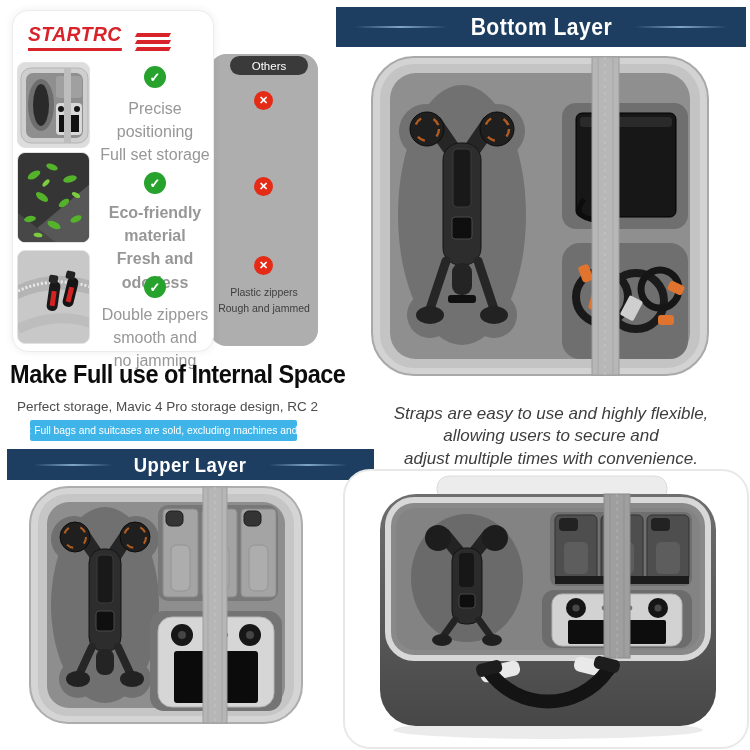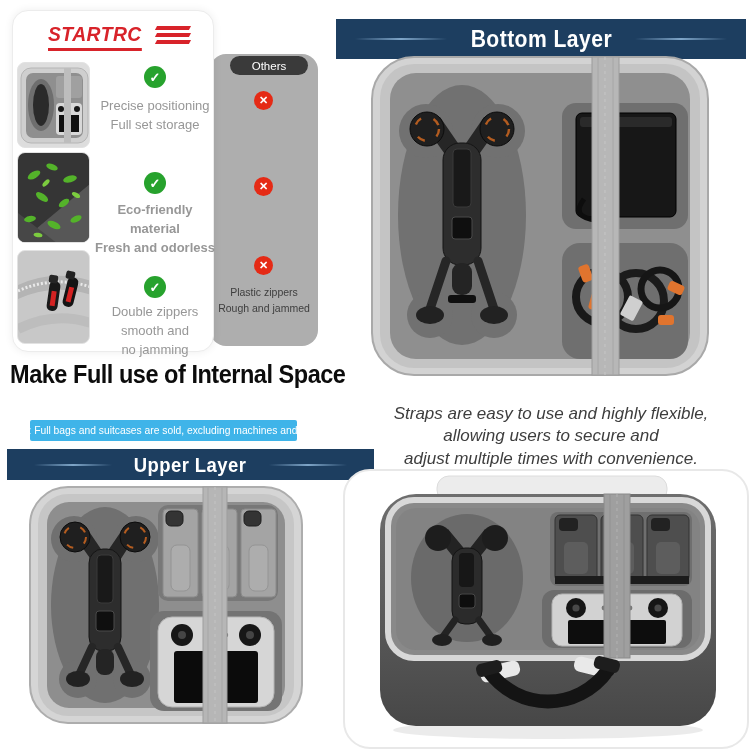--- a/index.html
+++ b/index.html
@@ -5,33 +5,33 @@
   * { margin:0; padding:0; box-sizing:border-box; }
   body { background:#fff; font-family:"Liberation Sans", sans-serif; }
   .canvas { position:relative; width:750px; height:750px; background:#fff; overflow:hidden; }
 
   
   .white-card { position:absolute; left:12px; top:10px; width:202px; height:342px;
     background:#fff; border:1px solid #ececec; border-radius:16px;
     box-shadow:0 0 8px rgba(0,0,0,.07); }
   .gray-card { position:absolute; left:210px; top:54px; width:108px; height:292px;
     background:#aeaeae; border-radius:16px; }
-  .logo { position:absolute; left:48px; top:22px; width:145px; display:flex; align-items:center; gap:6px; }
+  .logo { position:absolute; left:28px; top:22px; width:145px; display:flex; align-items:flex-end; gap:6px; }
   .logo-text { color:#d8232a; font-weight:bold; font-style:italic; font-size:21px;
     letter-spacing:.5px; border-bottom:3px solid #d8232a; padding-bottom:2px;
     display:inline-block; transform:scaleX(.92); transform-origin:left; }
   .logo-stripes { display:flex; flex-direction:column; gap:3px; margin-top:-4px; }
   .logo-stripes i { display:block; width:34px; height:4px; background:#d8232a; transform:skewX(-28deg); }
   .thumb { position:absolute; left:17px; width:73px; border-radius:8px; overflow:hidden;
     border:1px solid #e2e2e2; background:#ddd; }
   .check-badge { position:absolute; width:22px; height:22px; border-radius:50%; background:#27a22d;
     color:#fff; display:flex; align-items:center; justify-content:center; font-size:13px; font-weight:bold; }
   .cross-badge { position:absolute; width:19px; height:19px; border-radius:50%; background:#e52a15;
     color:#fff; display:flex; align-items:center; justify-content:center; font-size:11px; font-weight:bold; }
-  .pro-text { position:absolute; left:95px; width:120px; text-align:center; font-size:13px;
+  .pro-text { position:absolute; left:95px; width:120px; text-align:center; font-size:16px;
     line-height:1.45; color:#979797; white-space:pre-line; }
   .con-text { position:absolute; left:212px; width:104px; text-align:center; font-size:10.5px;
     line-height:1.5; color:#3e3e3e; white-space:pre-line; }
   .others-pill { position:absolute; left:230px; top:56px; width:78px; height:19px; background:#3a3a3a;
     border-radius:10px; color:#fff; font-size:11.5px; display:flex; align-items:center; justify-content:center; }
 
   
   .is-title { position:absolute; left:0; top:360px; width:335px; text-align:center;
     font-size:25px; font-weight:bold; color:#0c0c0c; letter-spacing:-.5px;
     transform:scaleX(.94); transform-origin:center; white-space:nowrap; }
@@ -152,20 +152,21 @@
   <div class="cross-badge" style="left:254px; top:177px;">
       <span>✕</span>
     </div>
   <div class="cross-badge" style="left:254px; top:256px;">
       <span>✕</span>
     </div>
   <div class="con-text" style="top:285px;">Plastic zippers
 Rough and jammed</div>
 
   <div class="is-title">Make Full use of Internal Space</div>
+  <div class="is-sub">Perfect storage, Mavic 4 Pro storage design, RC 2</div>
   <div class="note-bar">
     <span>(Note: Full bags and suitcases are sold, excluding machines and other</span>
   </div>
 
   <div class="section-header" style="left:7px; top:449px; width:367px; height:31px;">
     <span class="header-line" style="width:78px;"></span>
     <span class="header-text" style="font-size:21px;">Upper Layer</span>
     <span class="header-line" style="width:78px;"></span>
   </div>
 
@@ -224,21 +225,21 @@
 
       <g>
         <rect x="203" y="4" width="24" height="236" fill="#b6b6b6" stroke="#9d9d9d"></rect>
         <line x1="208" y1="4" x2="208" y2="240" stroke="#a6a6a6"></line>
         <line x1="222" y1="4" x2="222" y2="240" stroke="#a6a6a6"></line>
         <line x1="215" y1="4" x2="215" y2="240" stroke="#c4c4c4" stroke-dasharray="3 4"></line>
       </g>
     </svg>
   </div>
 
-  <div class="section-header" style="left:336px; top:19px; width:410px; height:40px;">
+  <div class="section-header" style="left:336px; top:7px; width:410px; height:40px;">
     <span class="header-line" style="width:92px;"></span>
     <span class="header-text" style="font-size:24px;">Bottom Layer</span>
     <span class="header-line" style="width:92px;"></span>
   </div>
 
   <div class="photo" style="left:340px; top:47px;">
     <svg width="410" height="345" viewBox="0 0 410 345">
       <rect x="32" y="10" width="336" height="318" rx="42" fill="#d3d3d3" stroke="#a9a9a9" stroke-width="2"></rect>
       <rect x="40" y="17" width="320" height="304" rx="34" fill="#c4c4c4"></rect>
       <rect x="50" y="26" width="300" height="286" rx="26" fill="#8f8f8f"></rect>

